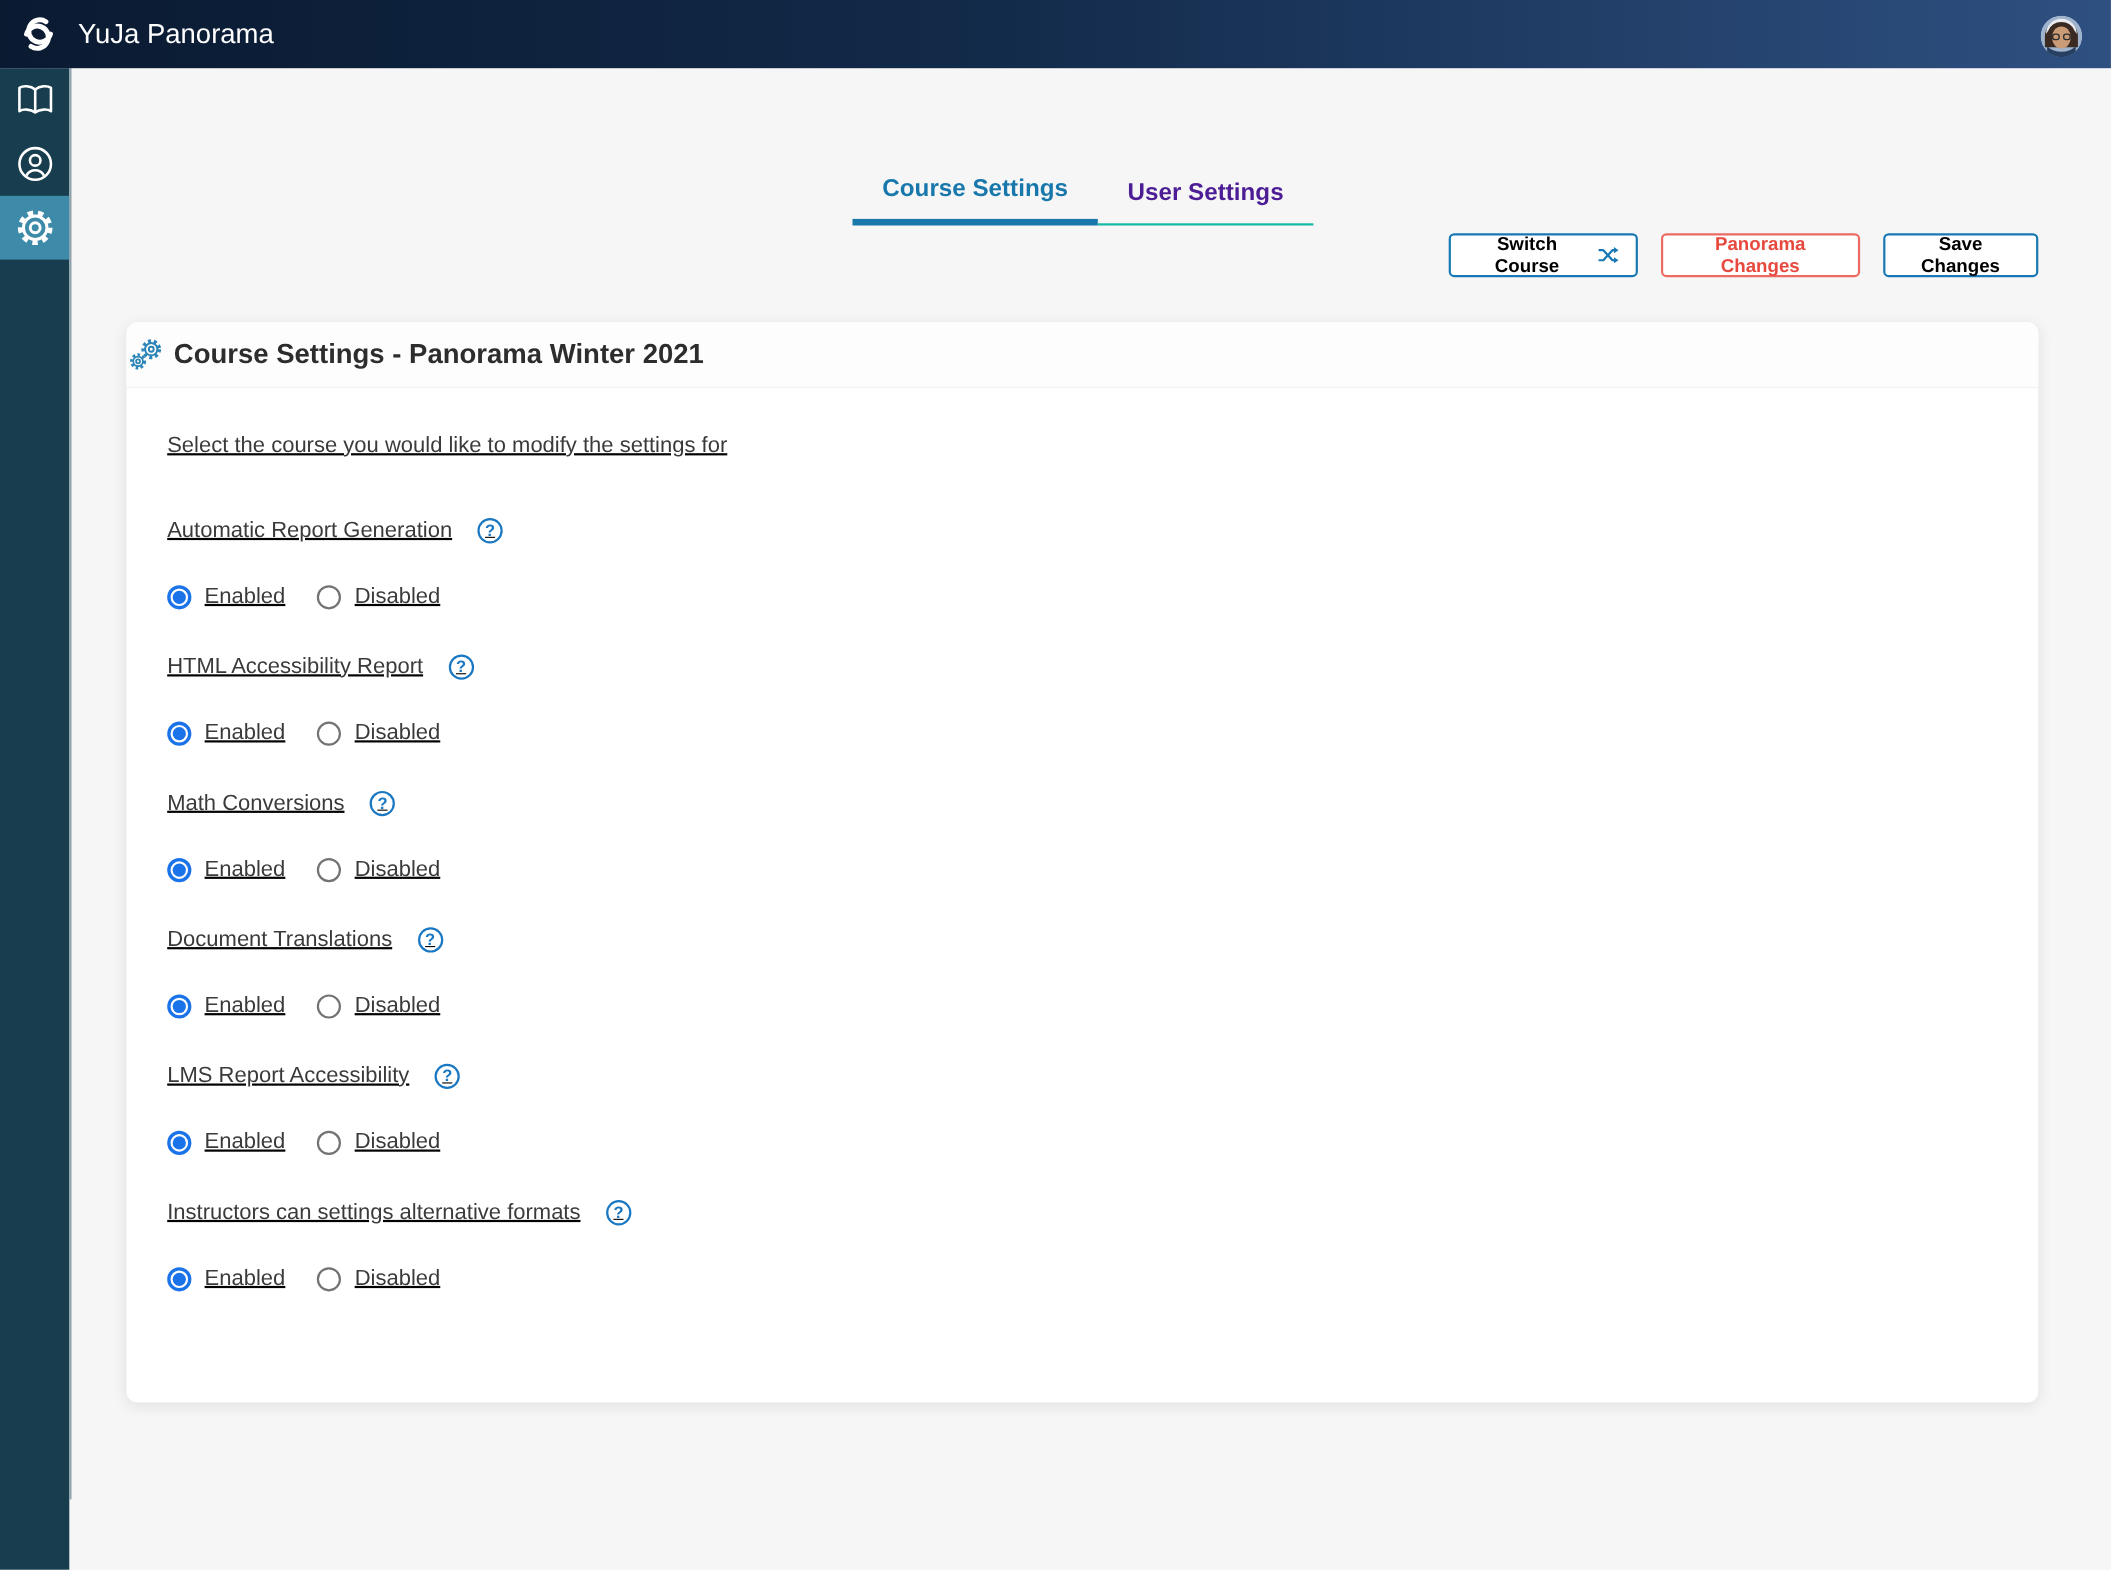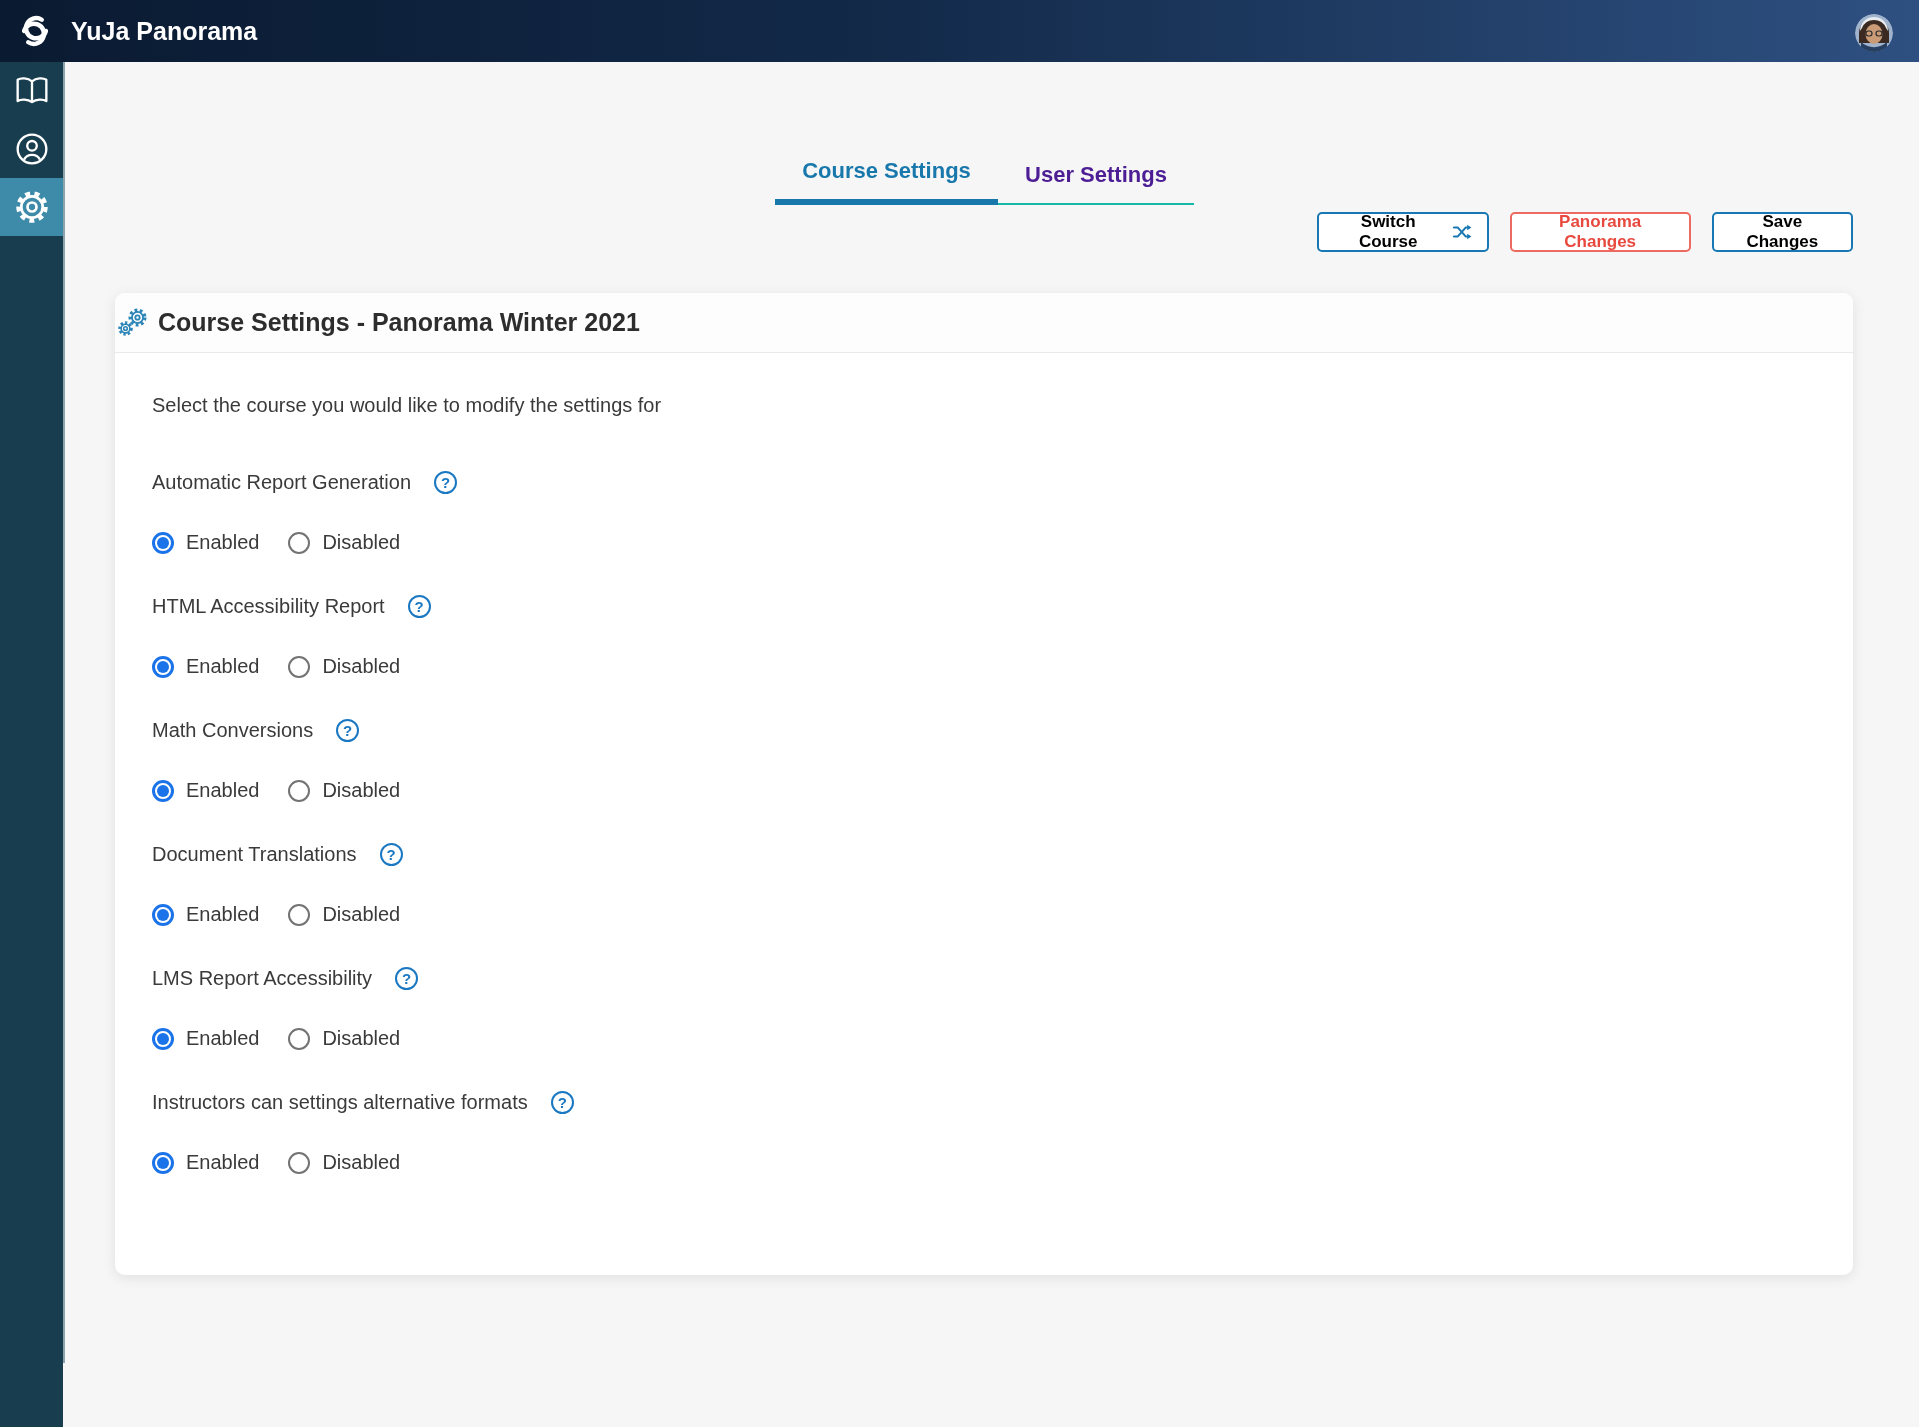--- a/index.html
+++ b/index.html
@@ -4,21 +4,21 @@
 <style>
   * { margin:0; padding:0; box-sizing:border-box; }
   html,body { width:1919px; height:1427px; overflow:hidden;
     font-family:"Liberation Sans", sans-serif; background:#f6f6f6; }
 
   
   .topbar { position:absolute; left:0; top:0; width:1919px; height:62px;
     background:linear-gradient(90deg,#0a1a31 0%,#122948 45%,#2e5081 100%);
     display:flex; align-items:center; z-index:5; }
   .logo { margin-left:17px; width:36px; height:36px; flex:0 0 auto; }
-  .app-name { color:#ffffff; font-size:25px; margin-left:18px; font-weight:700; }
+  .app-name { color:#ffffff; font-size:25px; margin-left:18px; font-weight:400; }
   .avatar { position:absolute; left:1855px; top:14px; width:38px; height:38px;
     border-radius:50%; overflow:hidden; }
 
   
   .sidebar { position:absolute; left:0; top:62px; width:63px; height:1365px;
     background:#173d4e; }
   .side-item { width:63px; height:58px; display:flex; align-items:center;
     justify-content:center; cursor:pointer; }
   .side-item.active { background:#3e8aa9; }
   .side-edge { position:absolute; left:63px; top:62px; width:2px; height:1301px;
@@ -40,21 +40,21 @@
     cursor:pointer; font-family:"Liberation Sans", sans-serif; }
   .btn-blue { border:2px solid #1878b4; color:#000000; }
   .btn-red  { border:2px solid #ec6a61; color:#e8493f; }
 
   
   .card { position:absolute; left:115px; top:293px; width:1738px; height:982px;
     background:#ffffff; border-radius:10px; box-shadow:0 3px 14px rgba(0,0,0,0.09); }
   .card-header { height:60px; border-bottom:1px solid #e9e9e9; background:#fdfdfd;
     border-radius:10px 10px 0 0; display:flex; align-items:center; padding-left:2px; }
   .card-title { font-size:25px; font-weight:bold; color:#2d2d2d; margin-left:9px; }
-  .card-body { padding:41px 0 0 37px; }
+  .card-body { padding:41px 0 0 37px;text-decoration:underline; }
   .description { font-size:20px; color:#3a3a3a; margin-bottom:54px; }
 
   .setting { margin-bottom:41px; }
   .setting-label-row { display:flex; gap:23px; margin-bottom:37px; }
   .setting-label { font-size:20px; color:#3a3a3a; }
   .help { width:23px; height:23px; border:2px solid #1a78c2; border-radius:50%;
     color:#1a78c2; font-size:15px; font-weight:bold; display:flex; align-items:center;
     justify-content:center; cursor:pointer; flex:0 0 auto; }
   .radio-row { display:flex; align-items:center; }
   .radio { width:22px; height:22px; border-radius:50%; position:relative;

